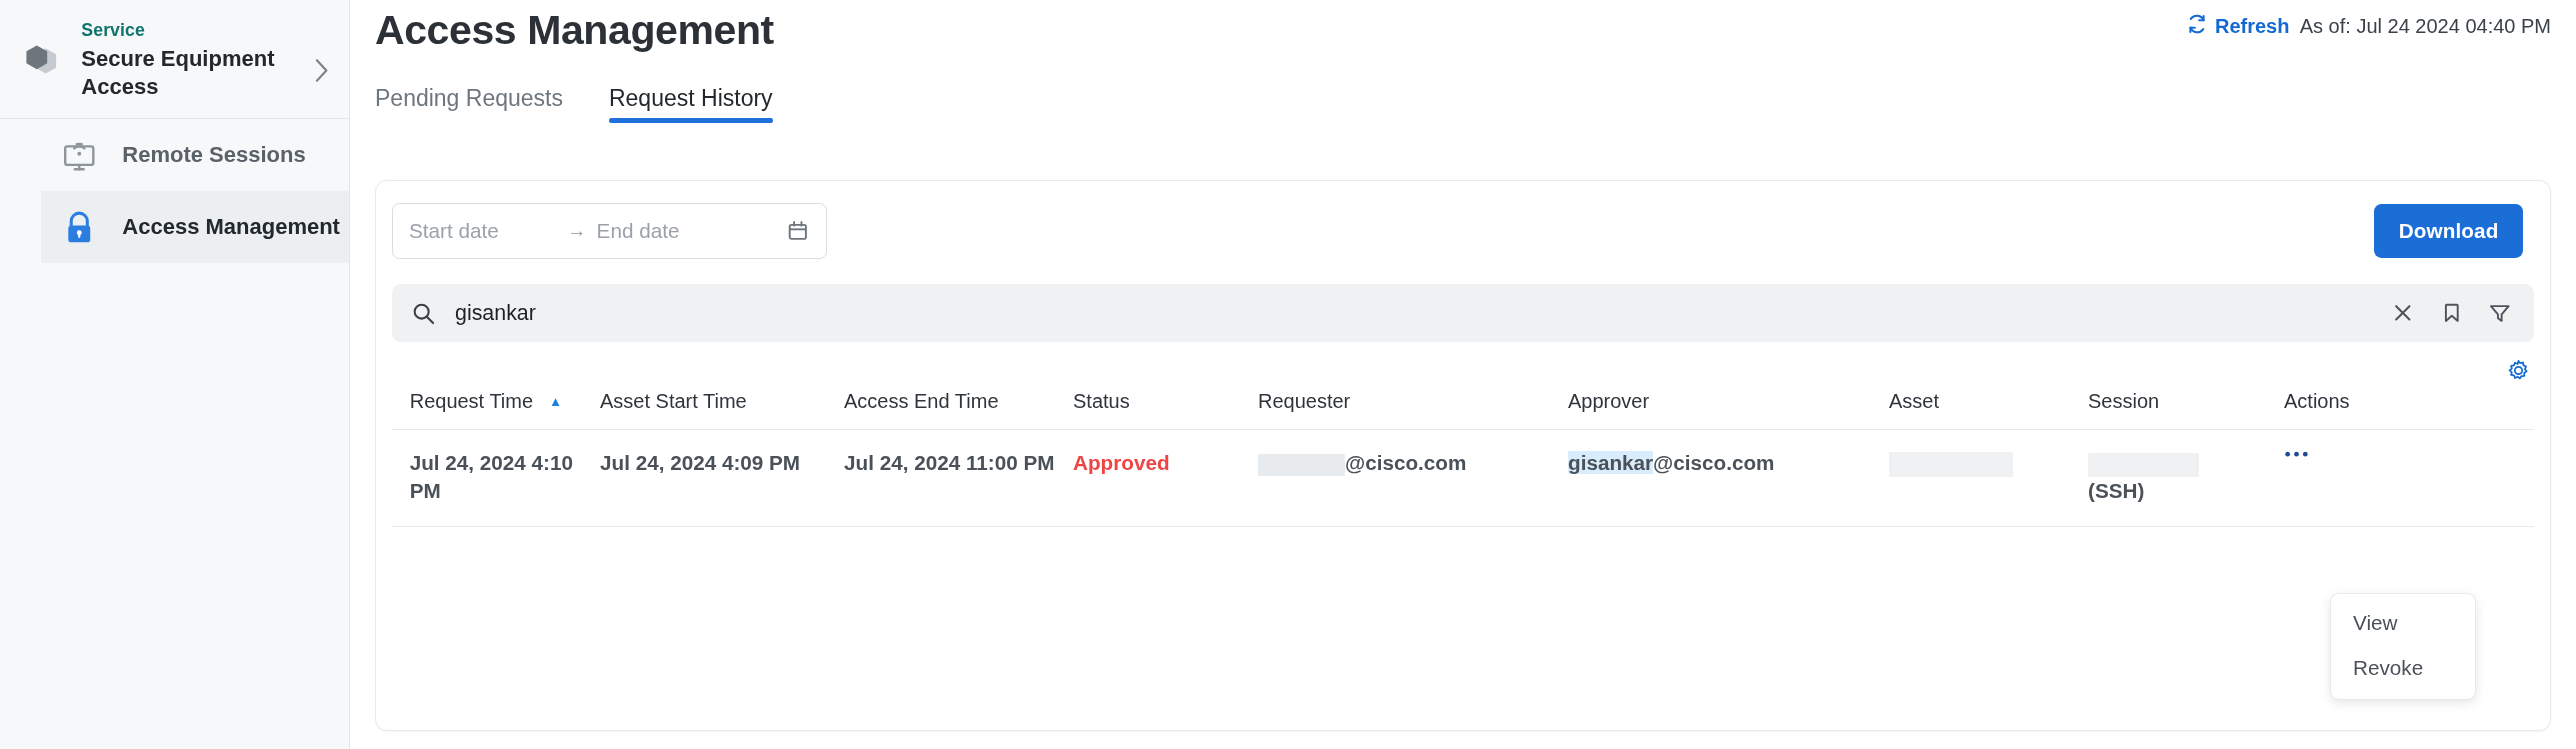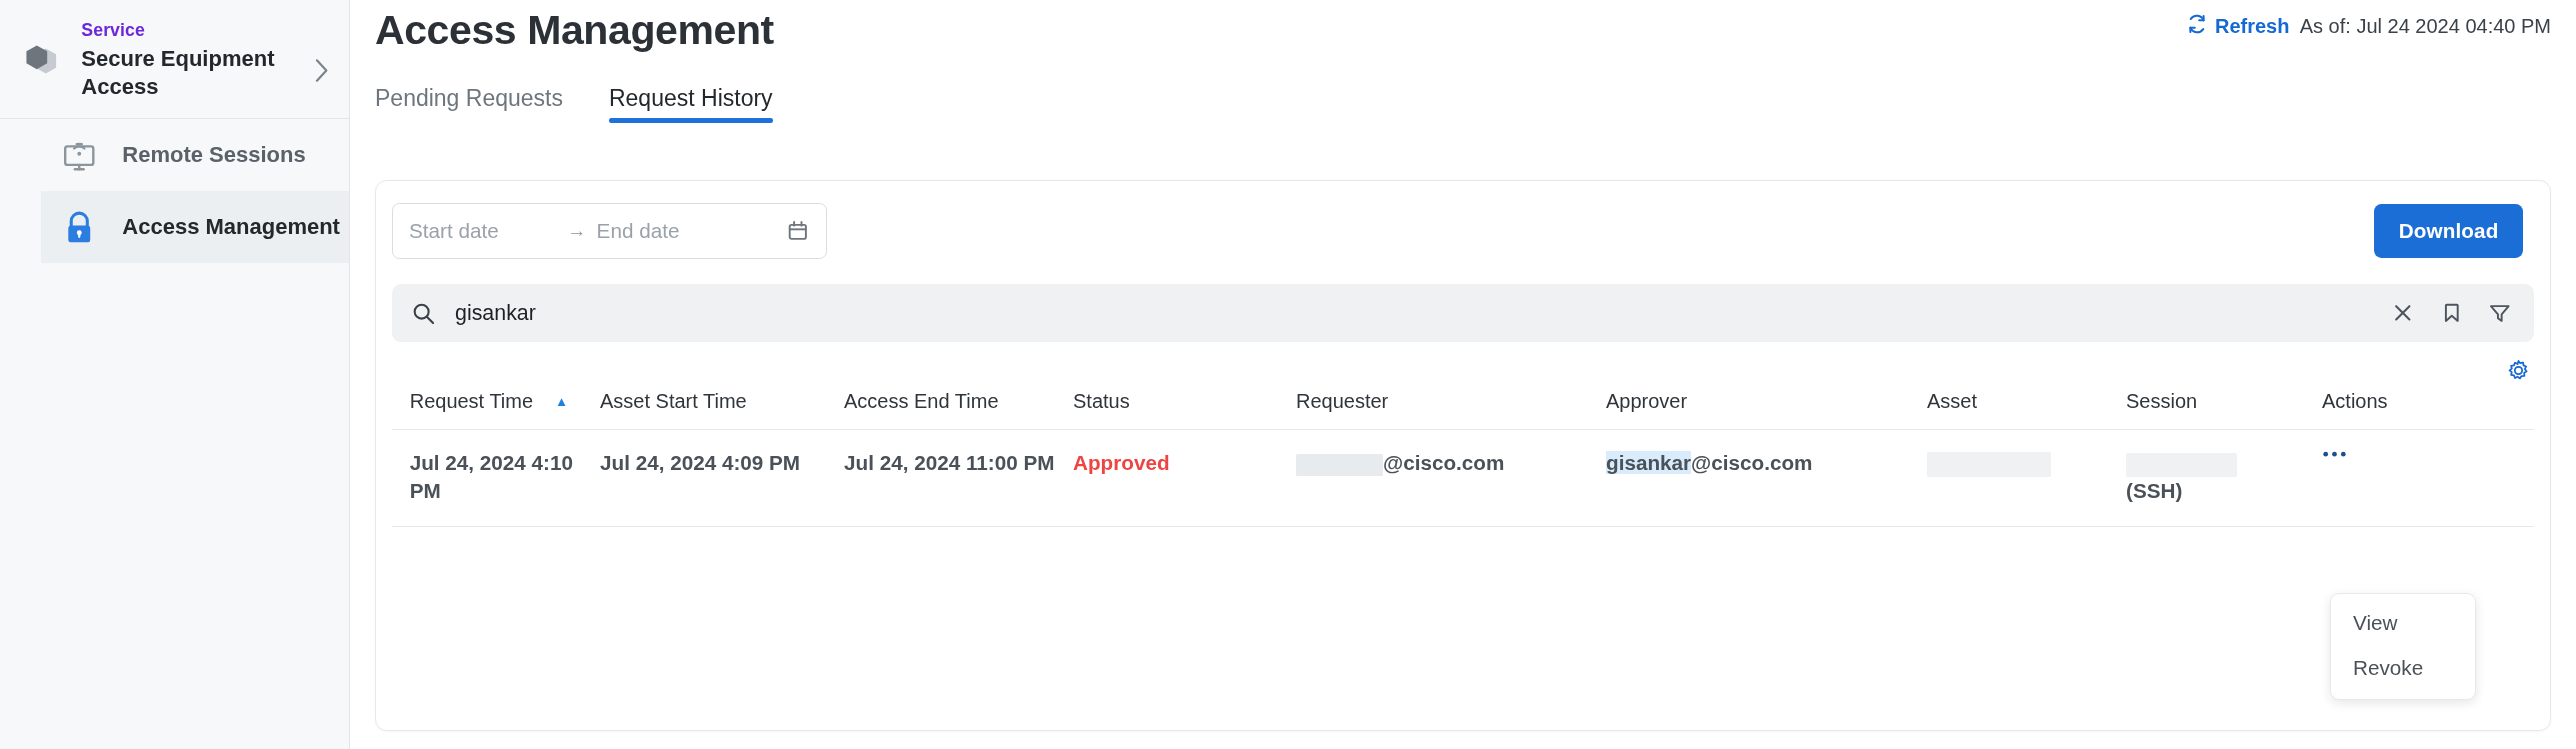--- a/index.html
+++ b/index.html
@@ -21,21 +21,21 @@
   }
   .svc-block {
     display: flex; align-items: flex-start;
     padding: 13.3px 14.8px 16px 16px;
     border-bottom: 1.5px solid #e3e6e8;
     position: relative;
     min-height: 109px;
   }
   .svc-icon { flex: 0 0 49px; margin-top: 25px; margin-left: 3px; }
   .svc-text { margin-left: 13.3px; padding-top: 5.9px; }
-  .svc-label { font-size: 17.7px; color: #6d28d9; font-weight: 700; letter-spacing: 0.1px; line-height: 1.3; }
+  .svc-label { font-size: 17.7px; color: #0f766e; font-weight: 700; letter-spacing: 0.1px; line-height: 1.3; }
   .svc-title { font-size: 22px; color: #23282c; font-weight: 700; line-height: 1.28; max-width: 221px; margin-top: 3px; }
   .svc-chev { position: absolute; right: 19px; top: 58px; color: #7b838a; }
 
   .nav-item {
     display: flex; align-items: center;
     height: 72px; padding-left: 16px;
     cursor: pointer;
     margin-left: 41px;
   }
   .nav-item .nav-ico { flex: 0 0 49px; display:flex; align-items:center; justify-content:flex-start; margin-left:3px;}
@@ -95,36 +95,36 @@
   .search-actions { display:flex; align-items:center; gap: 25px; color:#4c545c; }
   .search-actions > span { display:flex; cursor:pointer; }
 
   .gear-row { display:flex; justify-content:flex-end; padding: 16px 19px 0 0; }
   .gear { color:#1569d3; display:flex; cursor:pointer; }
 
   
   .tbl { margin: 7.4px 16px 0 16px; }
   .tbl-head, .tbl-row { display:flex; align-items:flex-start; }
   .tbl-head { border-bottom: 1.5px solid #e6e9eb; padding-bottom: 16px; }
-  .th { font-size: 20px; color:#2f353b; font-weight:400; display:flex; align-items:center; gap:22px; }
+  .th { font-size: 20px; color:#2f353b; font-weight:400; display:flex; align-items:center; gap:16px; }
   .sort-caret { color:#1f80e0; font-size: 13.3px; line-height: 1; }
   .tbl-row { padding: 19px 0 22px 0; border-bottom: 1.5px solid #e6e9eb; font-weight: bold; }
   .td { font-size: 20.7px; color:#4a5158; line-height: 1.32; }
   .td.dark { color:#ef4444; }
   .hl { background:#d9ecfb; }
   .redact { display:inline-block; background:#e8ebee; border-radius:1.5px; vertical-align:middle; }
   .redact2 { display:inline-block; background:#f0f1f3; border-radius:1.5px; vertical-align:middle; }
   .kebab { color:#1b1f23; letter-spacing: 0.7px; cursor:pointer; display:flex; align-items:center; }
 
   
   .c1 { width: 208px; padding-left: 17.7px;}
   .c2 { width: 244px; }
   .c3 { width: 229px; }
   .c4 { width: 185px; }
-  .c5 { width: 310px; margin-left: 38px; }
+  .c5 { width: 310px; }
   .c6 { width: 321px; }
   .c7 { width: 199px; }
   .c8 { width: 196px; }
   .c9 { width: 133px; display:flex; justify-content:flex-start; }
 
   
   .tbl-foot { display:flex; align-items:center; justify-content:space-between; padding: 25px 19px 0 34px; }
   .records { font-size: 20.7px; color:#4a5158; }
   .pager { display:flex; align-items:center; gap: 13.3px; }
   .showrec { font-size:20.7px; color:#4a5158; }

